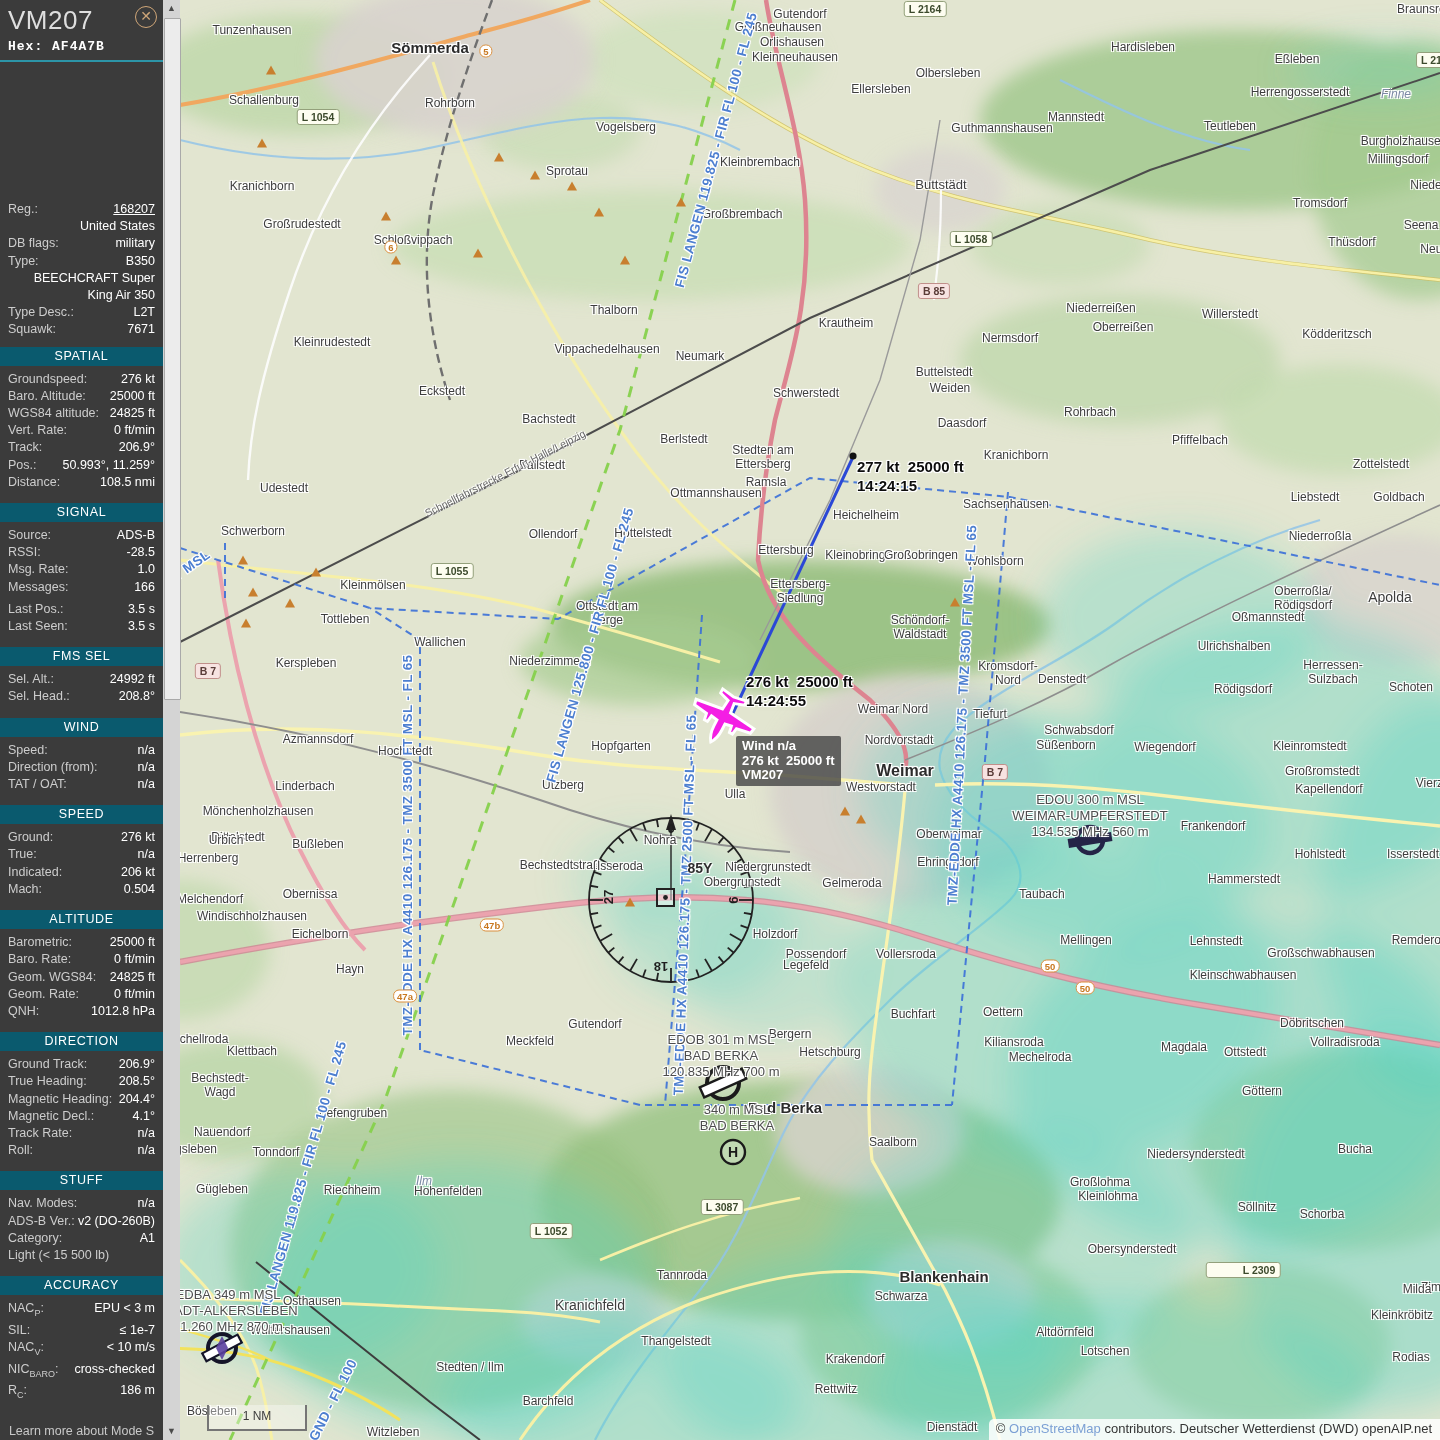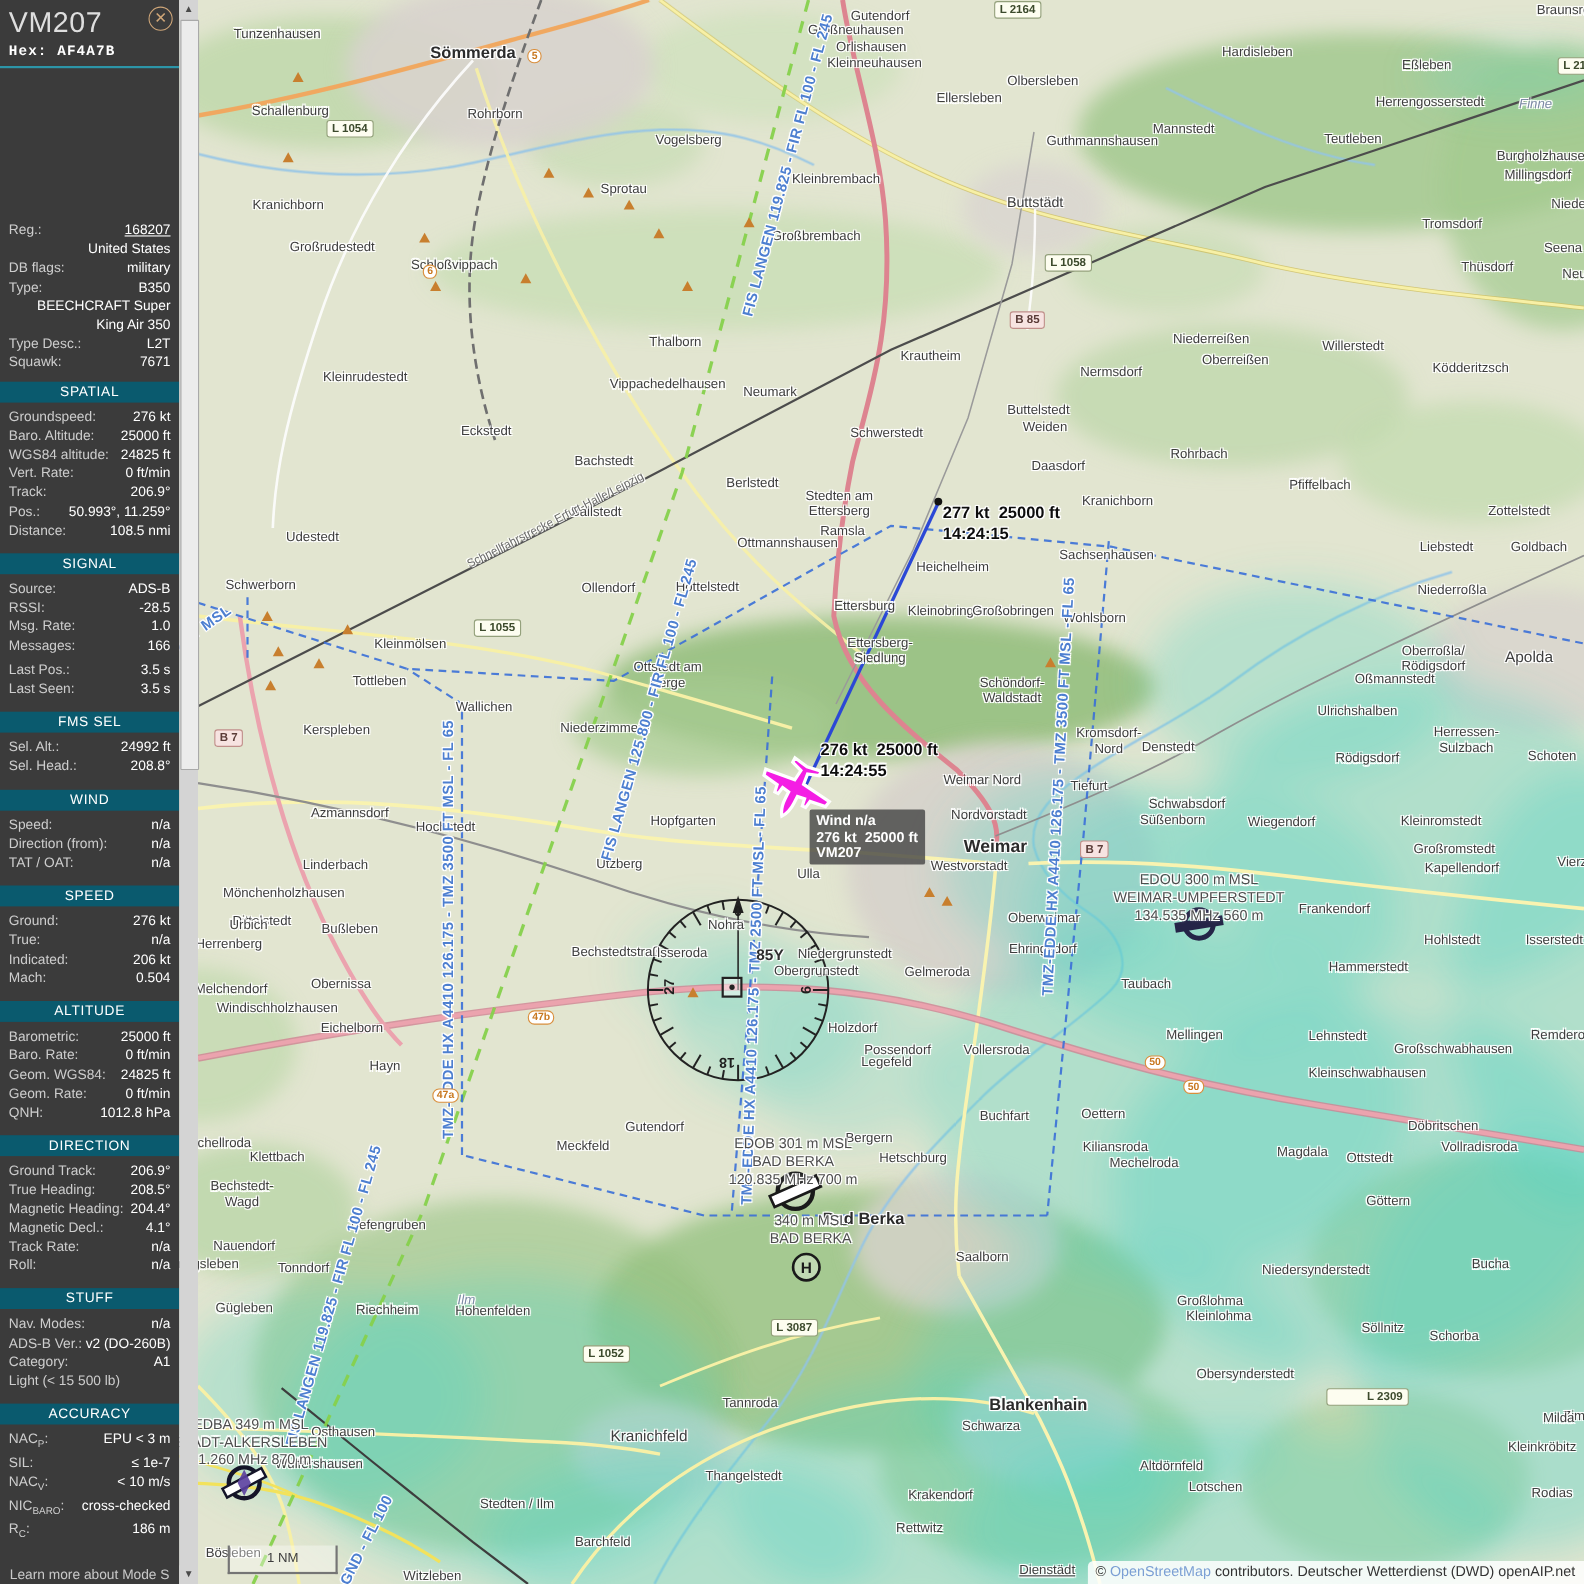--- a/index.html
+++ b/index.html
@@ -332,21 +332,21 @@
         <div class="lbl" style="left: 684px; top: 440px;">Berlstedt</div>
         <div class="lbl" style="left: 763px; top: 458px;">Stedten am<br>Ettersberg</div>
         <div class="lbl" style="left: 766px; top: 483px;">Ramsla</div>
         <div class="lbl" style="left: 716px; top: 494px;">Ottmannshausen</div>
         <div class="lbl" style="left: 284px; top: 489px;">Udestedt</div>
         <div class="lbl" style="left: 542px; top: 466px;">Ballstedt</div>
         <div class="lbl" style="left: 866px; top: 516px;">Heichelheim</div>
         <div class="lbl" style="left: 1006px; top: 505px;">Sachsenhausen</div>
         <div class="lbl" style="left: 1315px; top: 498px;">Liebstedt</div>
         <div class="lbl" style="left: 1399px; top: 498px;">Goldbach</div>
-        <div class="lbl" style="left: 220px; top: 532px; padding-left: 34px;">Schwerborn</div>
+        <div class="lbl" style="left: 236px; top: 532px; padding-left: 34px;">Schwerborn</div>
         <div class="lbl" style="left: 553px; top: 535px;">Ollendorf</div>
         <div class="lbl" style="left: 643px; top: 534px;">Hottelstedt</div>
         <div class="lbl" style="left: 786px; top: 551px;">Ettersburg</div>
         <div class="lbl" style="left: 862px; top: 556px;">Kleinobringen</div>
         <div class="lbl" style="left: 921px; top: 556px;">Großobringen</div>
         <div class="lbl" style="left: 995px; top: 562px;">Wohlsborn</div>
         <div class="lbl" style="left: 1320px; top: 537px;">Niederroßla</div>
         <div class="lbl" style="left: 1303px; top: 599px;">Oberroßla/<br>Rödigsdorf</div>
         <div class="lbl" style="left: 1390px; top: 597px; font-size: 14px;">Apolda</div>
         <div class="lbl" style="left: 373px; top: 586px;">Kleinmölsen</div>
@@ -452,21 +452,21 @@
         <div class="lbl" style="left: 352px; top: 1191px;">Riechheim</div>
         <div class="lbl" style="left: 448px; top: 1192px;">Hohenfelden</div>
         <div class="lbl" style="left: 590px; top: 1305px; font-size: 14px;">Kranichfeld</div>
         <div class="lbl" style="left: 682px; top: 1276px;">Tannroda</div>
         <div class="lbl" style="left: 676px; top: 1342px;">Thangelstedt</div>
         <div class="lbl" style="left: 855px; top: 1360px;">Krakendorf</div>
         <div class="lbl" style="left: 836px; top: 1390px;">Rettwitz</div>
         <div class="lbl" style="left: 1065px; top: 1333px;">Altdörnfeld</div>
         <div class="lbl" style="left: 1105px; top: 1352px;">Lotschen</div>
         <div class="lbl" style="left: 1411px; top: 1358px;">Rodias</div>
-        <div class="lbl" style="left: 952px; top: 1428px; text-decoration: underline;">Dienstädt</div>
+        <div class="lbl" style="left: 952px; top: 1428px;">Dienstädt</div>
         <div class="lbl" style="left: 548px; top: 1402px;">Barchfeld</div>
         <div class="lbl" style="left: 470px; top: 1368px;">Stedten / Ilm</div>
         <div class="lbl" style="left: 212px; top: 1412px;">Bösleben</div>
         <div class="lbl" style="left: 393px; top: 1433px;">Witzleben</div>
         <div class="lbl" style="left: 312px; top: 1302px;">Osthausen</div>
         <div class="lbl" style="left: 290px; top: 1331px;">Wulfershausen</div>
         <div class="lbl italic" style="left: 424px; top: 1182px;">Ilm</div>
       </div>
     <div id="map-airspace-labels">
         <div class="airspace-lbl" style="left: 716px; top: 150px; transform: translate(-50%, -50%) rotate(-75deg);">FIS LANGEN 119.825 - FIR FL 100 - FL 245</div>

